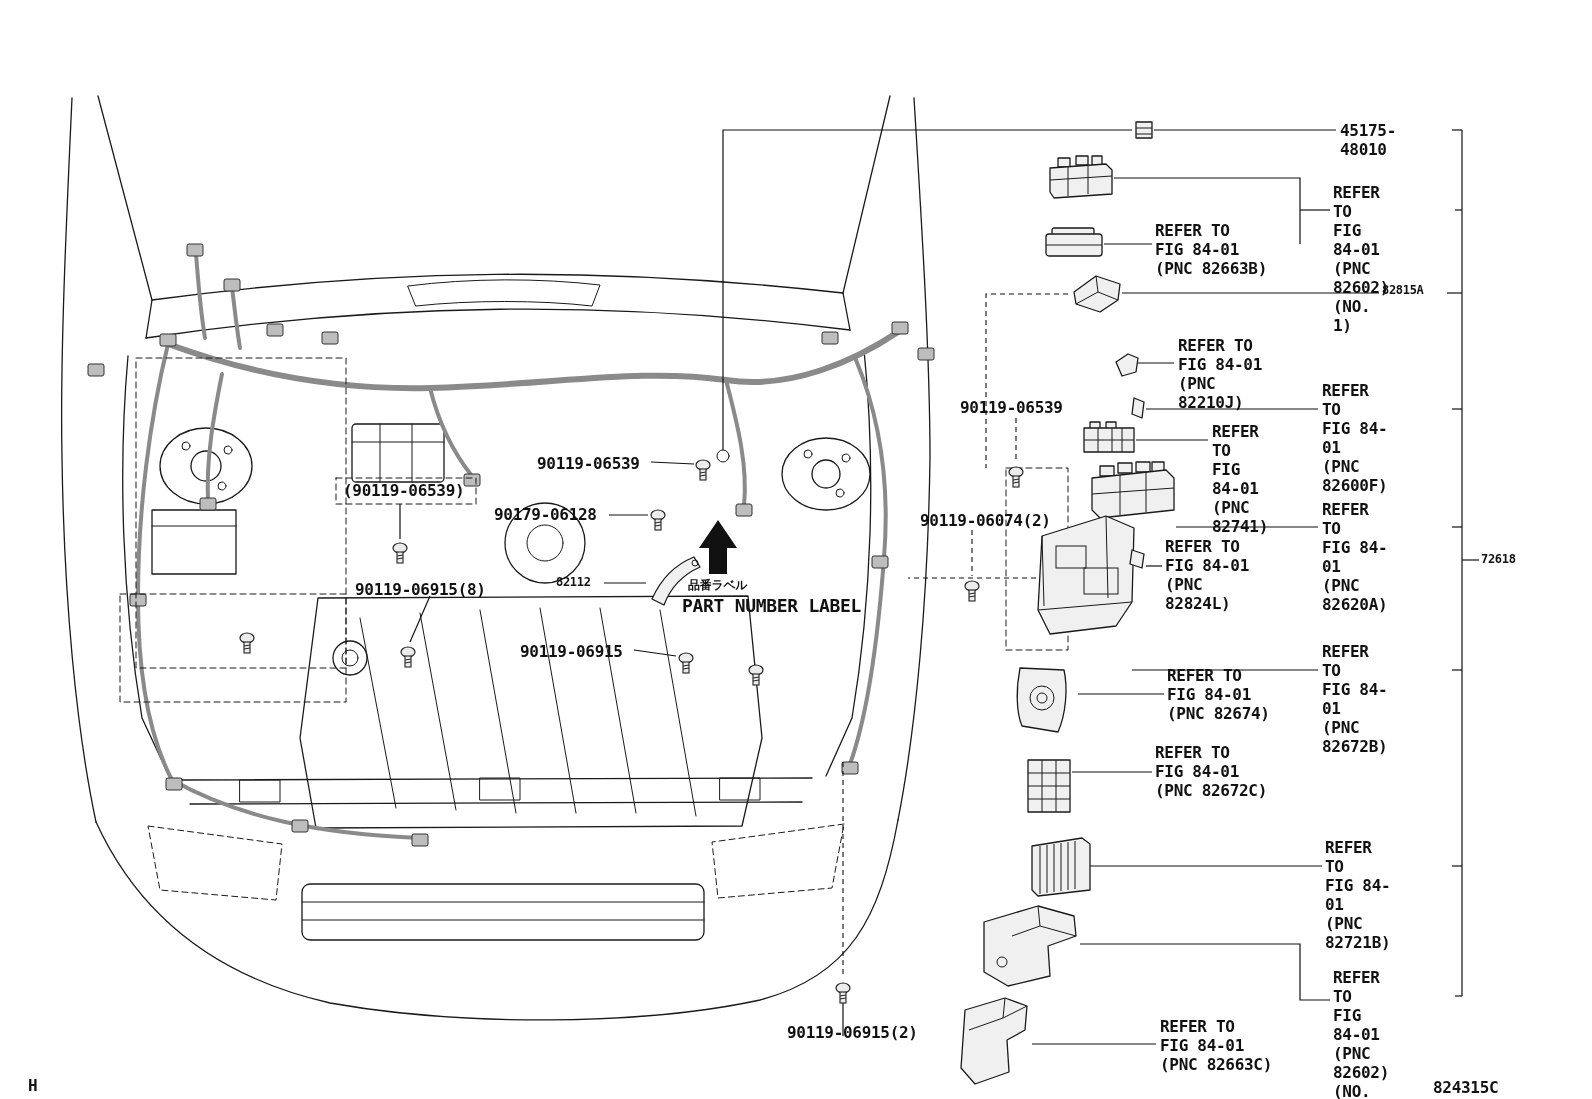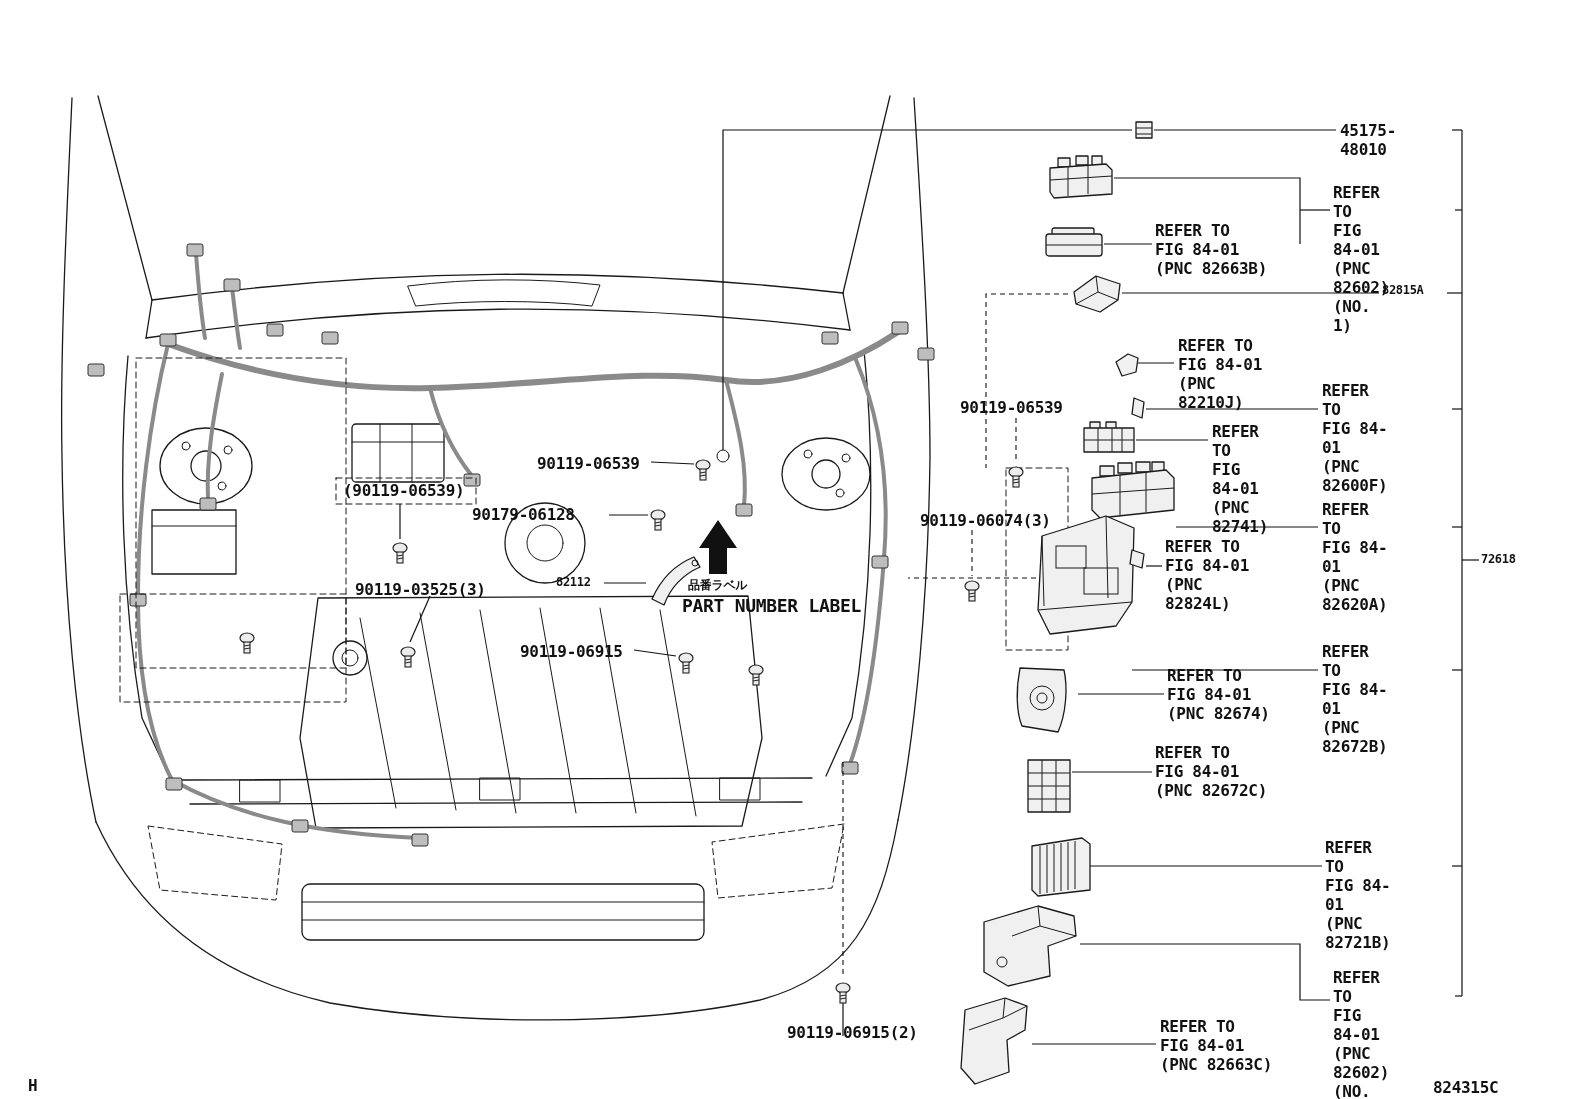--- a/index.html
+++ b/index.html
@@ -310,21 +310,21 @@
   <div class="lbl" style="left:1322px;top:343px">REFER TO
 FIG 84-01
 (PNC 82600F)</div>
   <div class="lbl" style="left:1212px;top:384px">REFER TO
 FIG 84-01
 (PNC 82741)</div>
   <div class="lbl" style="left:960px;top:360px">90119-06539</div>
   <div class="lbl" style="left:1322px;top:462px">REFER TO
 FIG 84-01
 (PNC 82620A)</div>
-  <div class="lbl" style="left:920px;top:473px">90119-06074(3)</div>
+  <div class="lbl" style="left:920px;top:473px">90119-06074(2)</div>
   <div class="lbl" style="left:1165px;top:499px">REFER TO
 FIG 84-01
 (PNC 82824L)</div>
   <div class="lbl big" style="left:1481px;top:512px">72618</div>
   <div class="lbl" style="left:1322px;top:604px">REFER TO
 FIG 84-01
 (PNC 82672B)</div>
   <div class="lbl" style="left:1167px;top:628px">REFER TO
 FIG 84-01
 (PNC 82674)</div>
@@ -337,24 +337,24 @@
   <div class="lbl" style="left:1333px;top:930px">REFER TO
 FIG 84-01
 (PNC 82602)
 (NO. 2)</div>
   <div class="lbl" style="left:1160px;top:979px">REFER TO
 FIG 84-01
 (PNC 82663C)</div>
 
   <div class="lbl" style="left:537px;top:416px">90119-06539</div>
   <div class="lbl" style="left:343px;top:443px">(90119-06539)</div>
-  <div class="lbl" style="left:472px;top:467px">90179-06128</div>
+  <div class="lbl" style="left:494px;top:467px">90179-06128</div>
   <div class="lbl big" style="left:556px;top:535px">82112</div>
   <div class="lbl jp" style="left:688px;top:538px">品番ラベル</div>
   <div class="lbl small" style="left:682px;top:558px">PART NUMBER LABEL</div>
-  <div class="lbl" style="left:355px;top:542px">90119-03525(3)</div>
+  <div class="lbl" style="left:355px;top:542px">90119-06915(8)</div>
   <div class="lbl" style="left:520px;top:604px">90119-06915</div>
   <div class="lbl" style="left:787px;top:985px">90119-06915(2)</div>
 
   <div class="lbl" style="left:28px;top:1038px">H</div>
   <div class="lbl" style="left:1433px;top:1040px">824315C</div>
 
 </div>
 
 </body></html>

